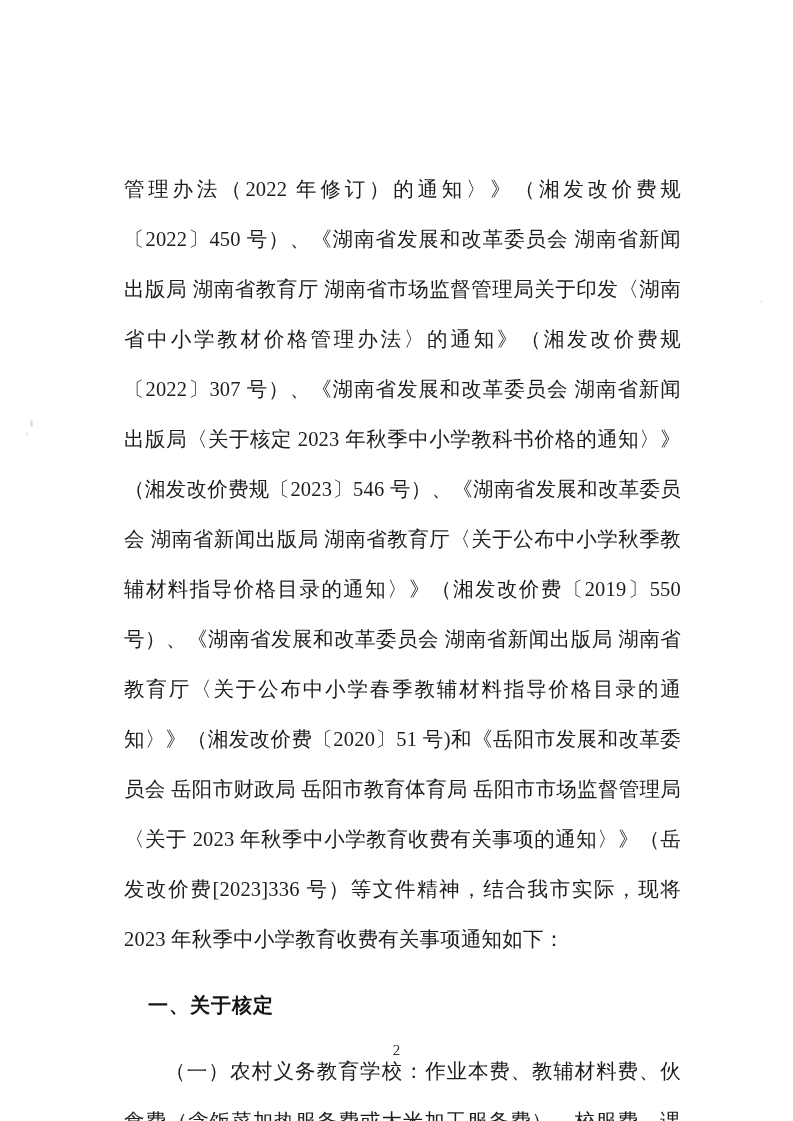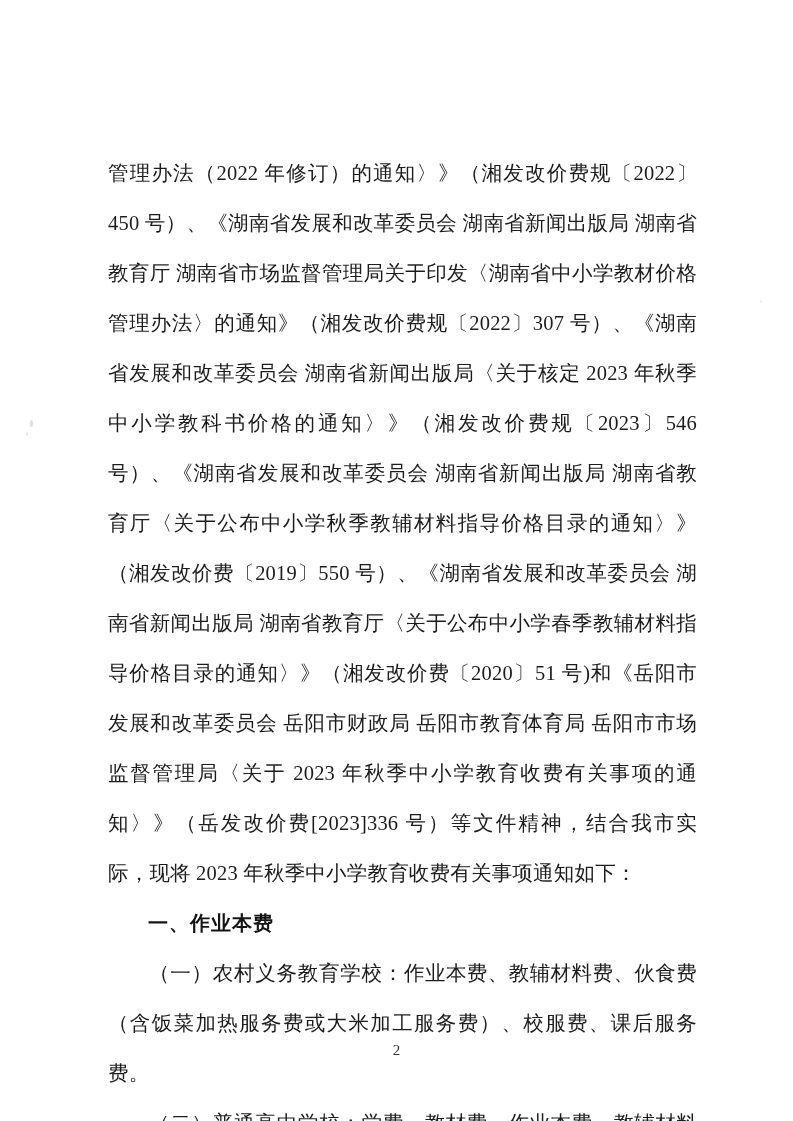--- a/index.html
+++ b/index.html
@@ -24,21 +24,21 @@
   }
   .doc-body {
     font-size: 20.5px;
     line-height: 50px;
     text-align: justify;
     text-justify: inter-ideograph;
     letter-spacing: 0.2px;
     color: #1c1c1c;
   }
   .para {
-    margin: 0;
+    margin: 16px;
     text-align: justify;
     text-justify: inter-ideograph;
   }
   .para.indent {
     text-indent: 2em;
   }
   .heading-1 {
     margin: 0;
     font-family: "DejaVu Sans", "Liberation Sans", sans-serif;
     font-weight: bold;
@@ -78,21 +78,21 @@
 <div class="page">
 
   <span class="speck s1"></span>
   <span class="speck s2"></span>
   <span class="speck s3"></span>
 
   <div class="doc-body">
 
     <p class="para">管理办法（2022 年修订）的通知〉》（湘发改价费规〔2022〕450 号）、《湖南省发展和改革委员会 湖南省新闻出版局 湖南省教育厅 湖南省市场监督管理局关于印发〈湖南省中小学教材价格管理办法〉的通知》（湘发改价费规〔2022〕307 号）、《湖南省发展和改革委员会 湖南省新闻出版局〈关于核定 2023 年秋季中小学教科书价格的通知〉》（湘发改价费规〔2023〕546 号）、《湖南省发展和改革委员会 湖南省新闻出版局 湖南省教育厅〈关于公布中小学秋季教辅材料指导价格目录的通知〉》（湘发改价费〔2019〕550 号）、《湖南省发展和改革委员会 湖南省新闻出版局 湖南省教育厅〈关于公布中小学春季教辅材料指导价格目录的通知〉》（湘发改价费〔2020〕51 号)和《岳阳市发展和改革委员会 岳阳市财政局 岳阳市教育体育局 岳阳市市场监督管理局〈关于 2023 年秋季中小学教育收费有关事项的通知〉》（岳发改价费[2023]336 号）等文件精神，结合我市实际，现将 2023 年秋季中小学教育收费有关事项通知如下：</p>
 
-    <p class="heading-1">一、作业本费</p>
+    <p class="heading-1">一、关于核定</p>
 
     <p class="para indent">
       <span class="bold-kai">（一）农村义务教育学校：</span><span>作业本费、教辅材料费、伙食费（含饭菜加热服务费或大米加工服务费）、校服费、课后服务费。</span>
     </p>
 
     <p class="para indent">
       <span class="bold-kai">（二）普通高中学校：</span><span>学费、教材费、作业本费、教辅材料费、住宿费、伙食费、校服费、课后服务费、补办证卡工本费、</span>
     </p>
 
   </div>

